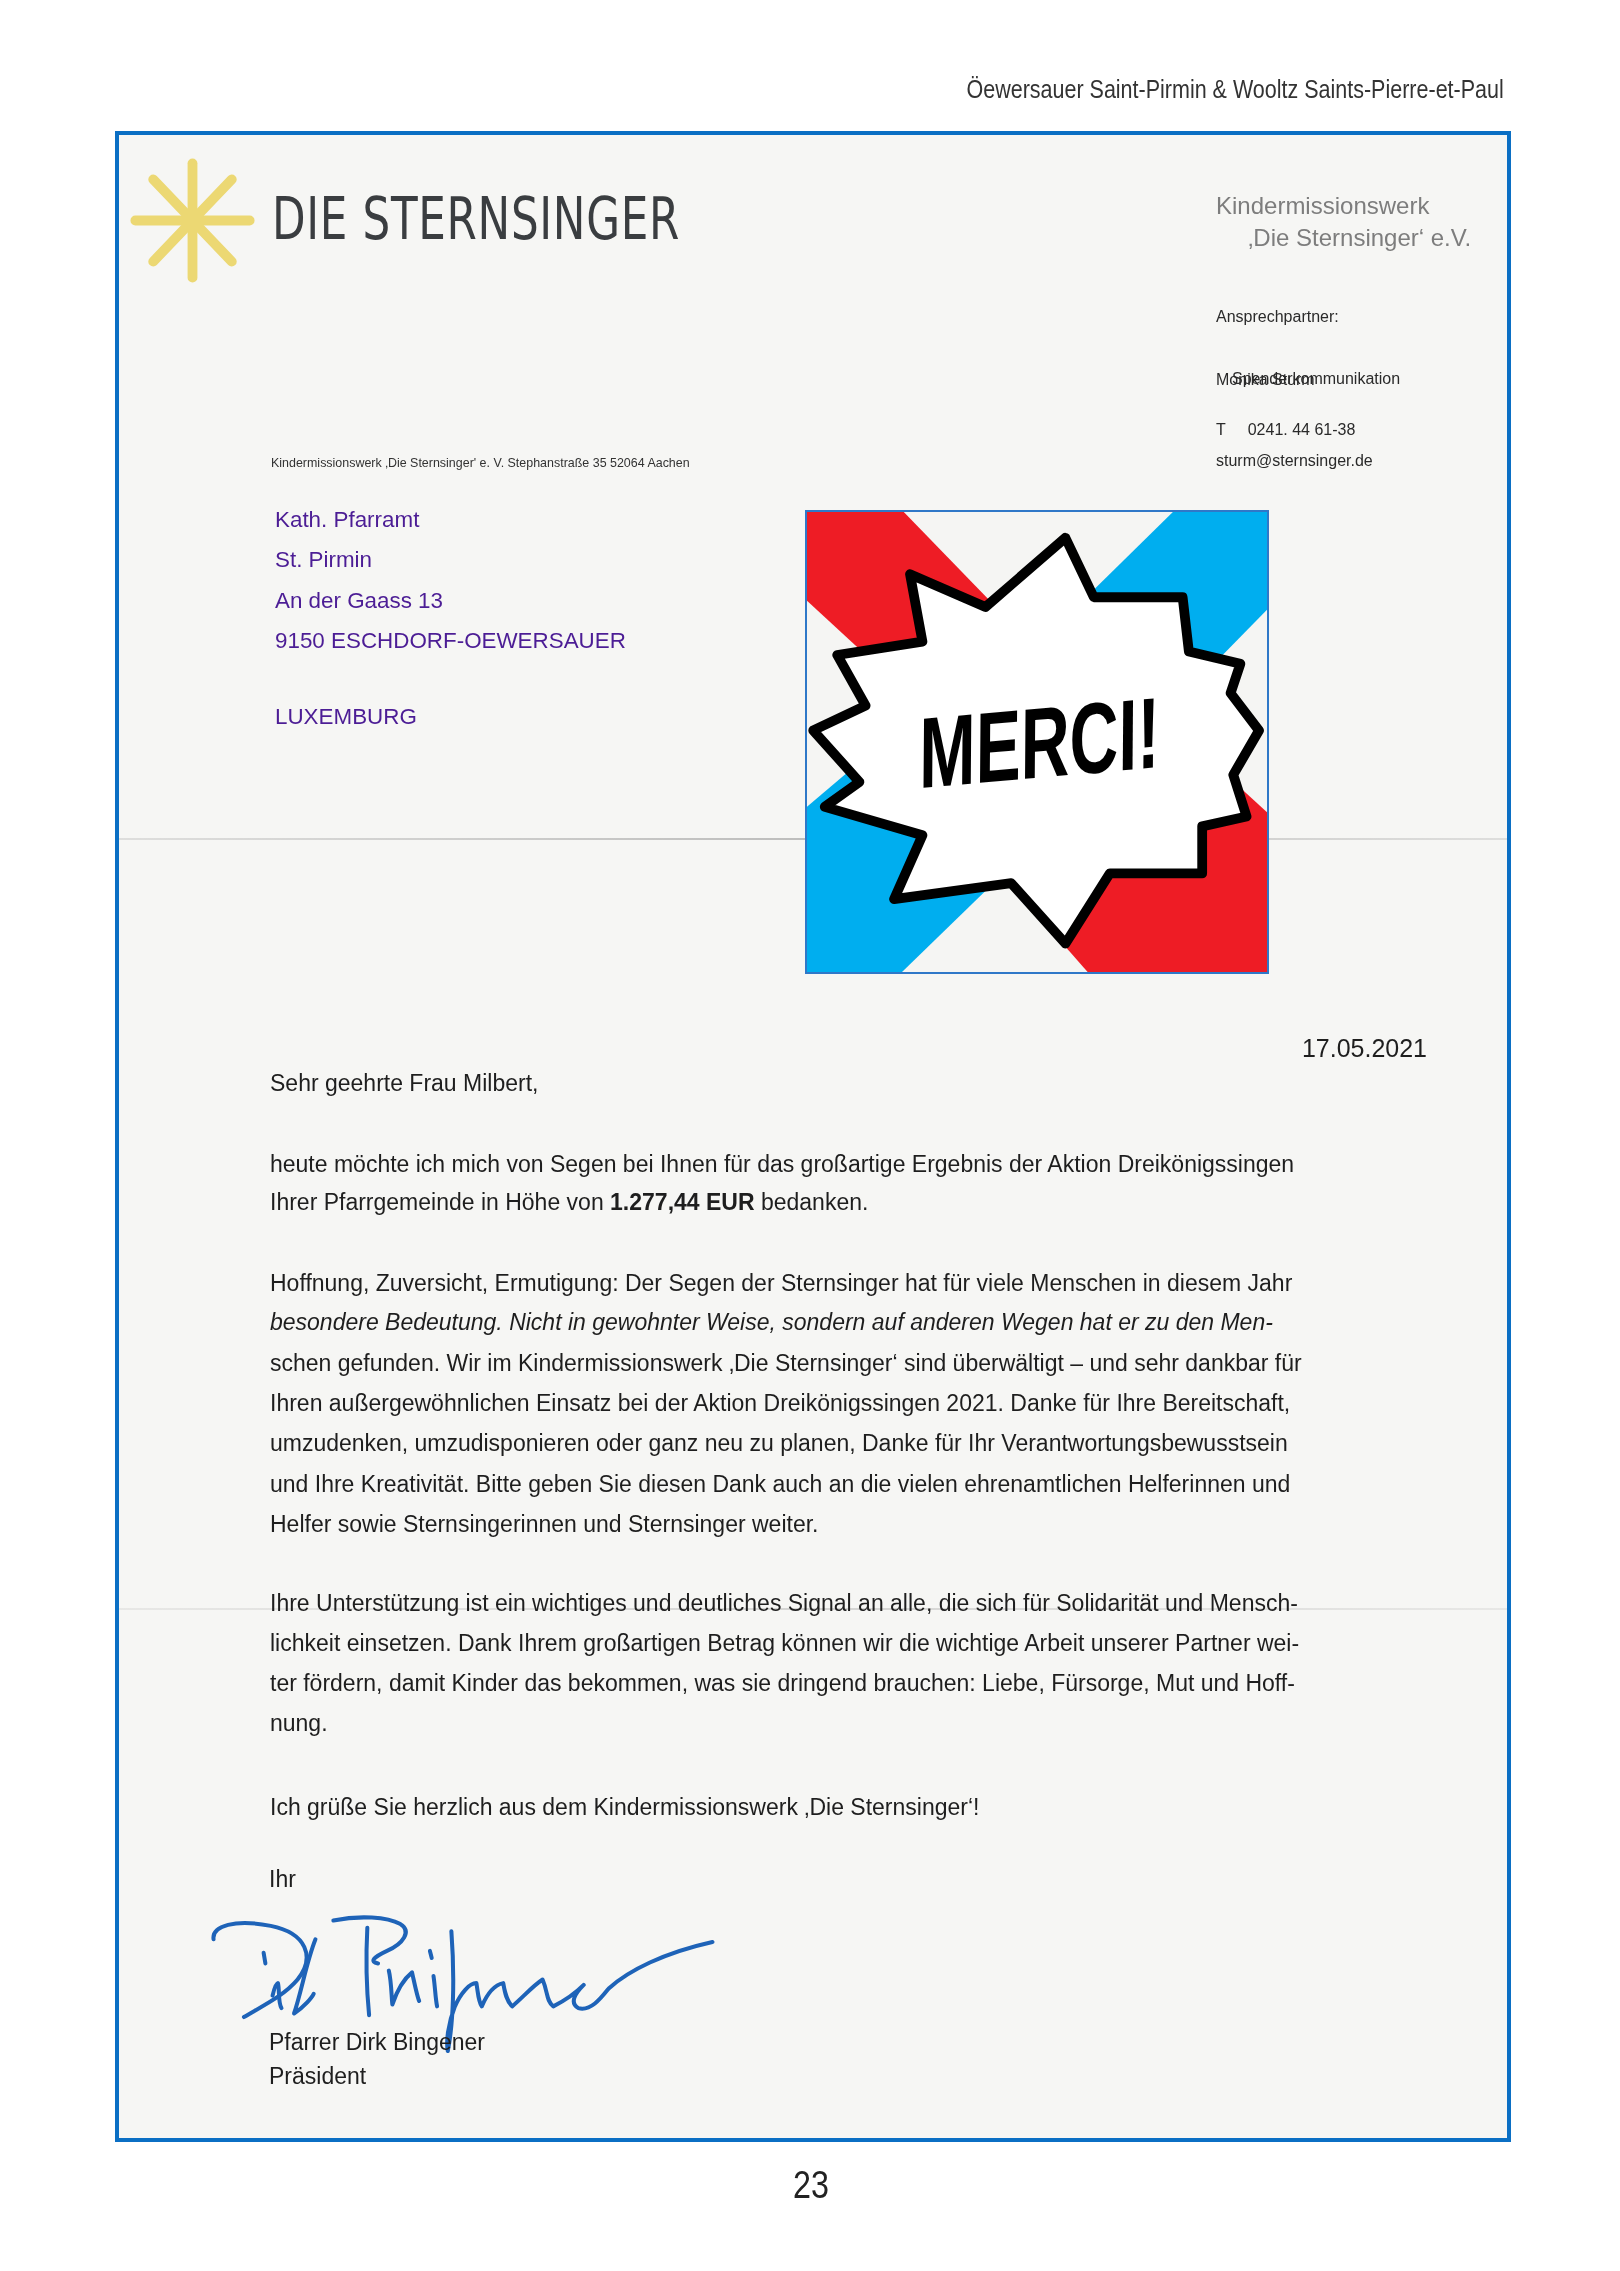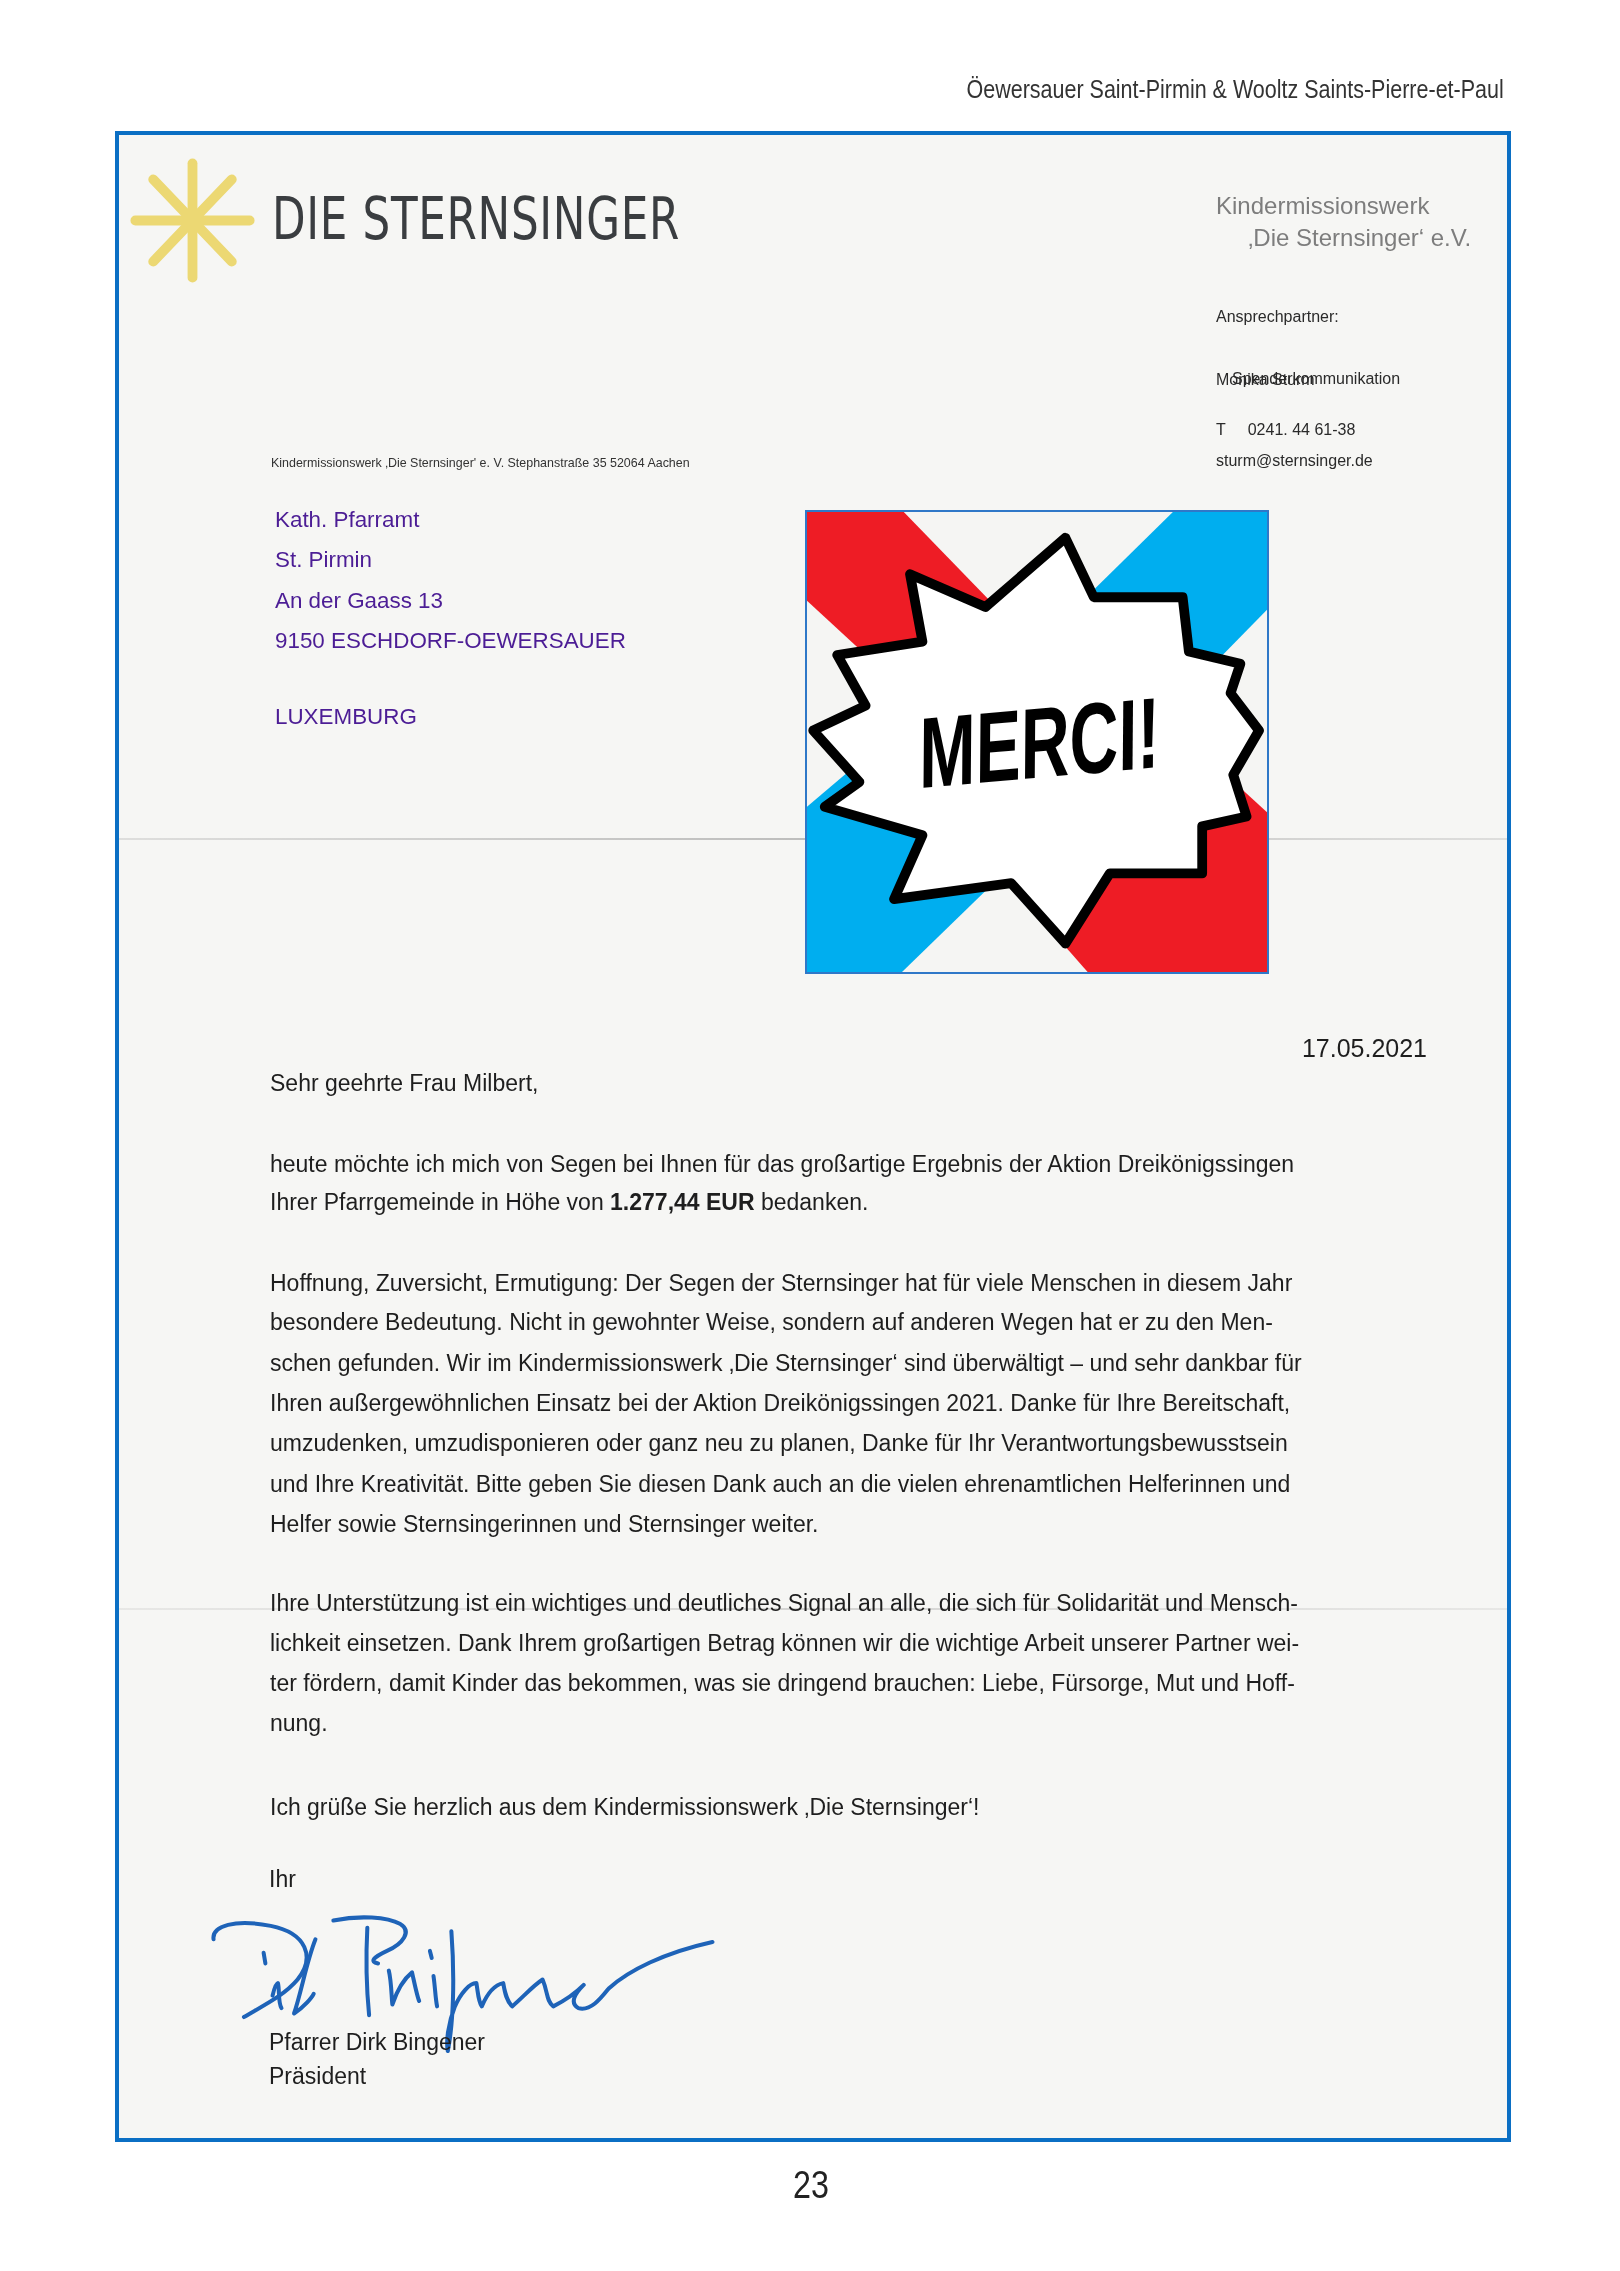--- a/index.html
+++ b/index.html
@@ -74,21 +74,21 @@
 
 <div id="date" class="abs">17.05.2021</div>
 <div class="abs body-line" style="top:1070px;">Sehr geehrte Frau Milbert,</div>
 
 <div class="abs body-line" style="top:1151px;">heute möchte ich mich von Segen bei Ihnen für das großartige Ergebnis der Aktion Dreikönigssingen</div>
 <div class="abs body-line" style="top:1189px;">
   <span>Ihrer Pfarrgemeinde in Höhe von </span><b>1.277,44 EUR</b><span> bedanken.</span>
 </div>
 
 <div class="abs body-line" style="top:1270px;">Hoffnung, Zuversicht, Ermutigung: Der Segen der Sternsinger hat für viele Menschen in diesem Jahr</div>
-<div class="abs body-line" style="top:1309px;">besondere Bedeutung. Nicht in gewohnter Weise, sondern auf anderen Wegen hat er zu den Men-</div>
+<div class="abs body-line" style="top:1309px;font-style:italic;">besondere Bedeutung. Nicht in gewohnter Weise, sondern auf anderen Wegen hat er zu den Men-</div>
 <div class="abs body-line" style="top:1350px;">schen gefunden. Wir im Kindermissionswerk ‚Die Sternsinger‘ sind überwältigt – und sehr dankbar für</div>
 <div class="abs body-line" style="top:1390px;">Ihren außergewöhnlichen Einsatz bei der Aktion Dreikönigssingen 2021. Danke für Ihre Bereitschaft,</div>
 <div class="abs body-line" style="top:1430px;">umzudenken, umzudisponieren oder ganz neu zu planen, Danke für Ihr Verantwortungsbewusstsein</div>
 <div class="abs body-line" style="top:1471px;">und Ihre Kreativität. Bitte geben Sie diesen Dank auch an die vielen ehrenamtlichen Helferinnen und</div>
 <div class="abs body-line" style="top:1511px;">Helfer sowie Sternsingerinnen und Sternsinger weiter.</div>
 
 <div class="abs body-line" style="top:1590px;">Ihre Unterstützung ist ein wichtiges und deutliches Signal an alle, die sich für Solidarität und Mensch-</div>
 <div class="abs body-line" style="top:1630px;">lichkeit einsetzen. Dank Ihrem großartigen Betrag können wir die wichtige Arbeit unserer Partner wei-</div>
 <div class="abs body-line" style="top:1670px;">ter fördern, damit Kinder das bekommen, was sie dringend brauchen: Liebe, Fürsorge, Mut und Hoff-</div>
 <div class="abs body-line" style="top:1710px;">nung.</div>

